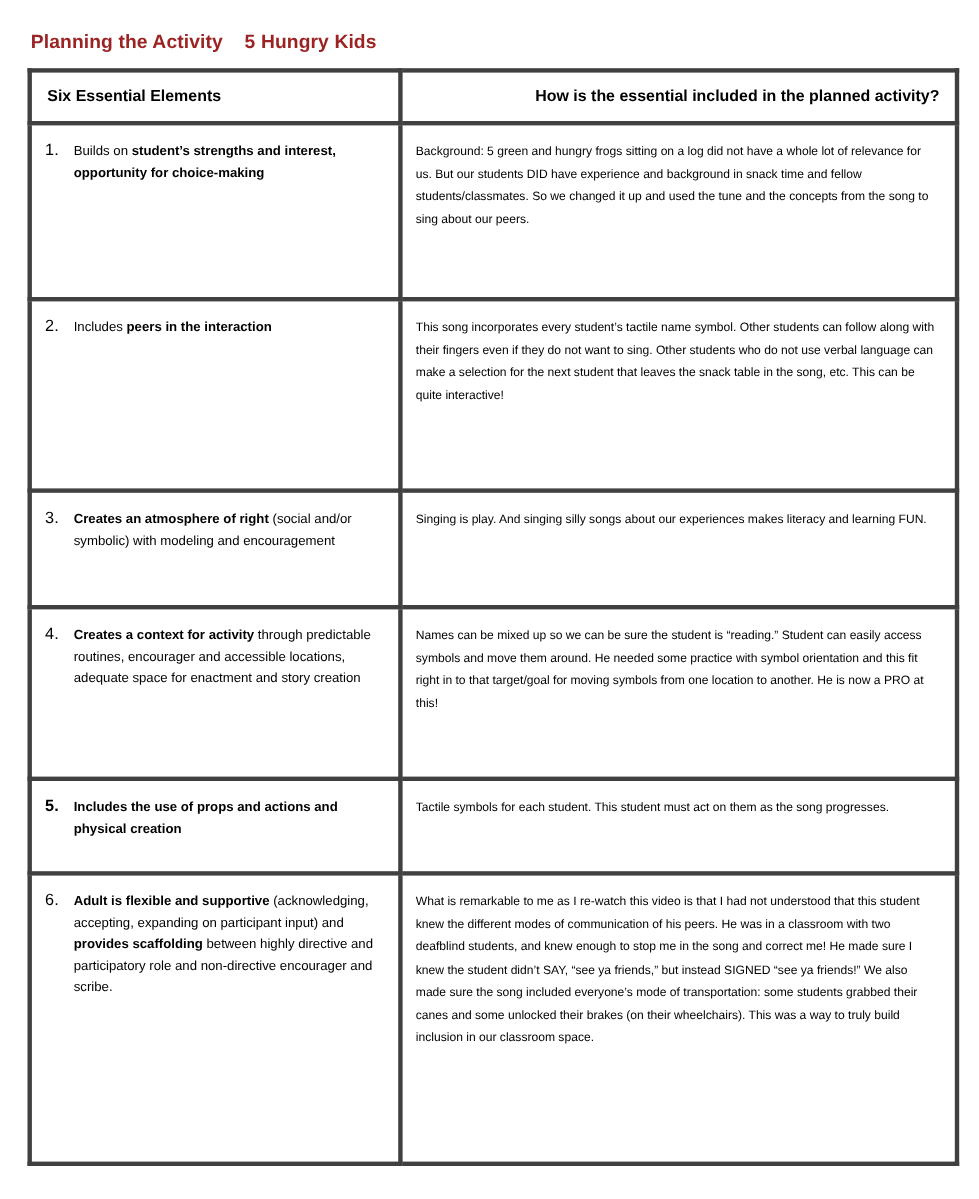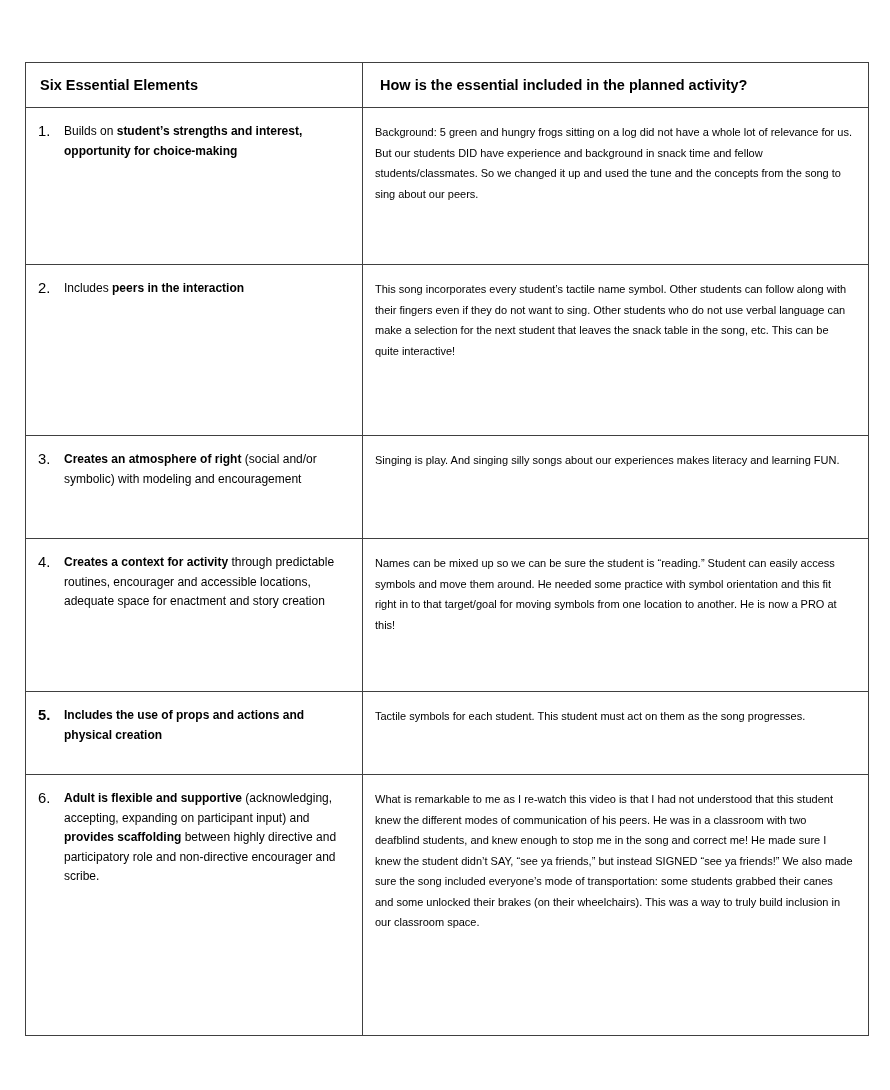--- a/index.html
+++ b/index.html
@@ -34,36 +34,36 @@
   .elements-table {
     position: absolute;
     left: 25px;
     top: 62px;
     width: 843px;
     border-collapse: collapse;
     table-layout: fixed;
   }
   .elements-table td,
   .elements-table th {
-    border: 1px solid #404040;
+    border: 4px solid #404040;
     vertical-align: top;
     padding: 14px 14px 14px 12px;
     text-align: left;
   }
   col.col-left { width: 337px; }
   col.col-right { width: 506px; }
 
   .hdr-cell {
     font-size: 14.5px;
     font-weight: bold;
     padding-top: 22px;
     padding-bottom: 22px;
   }
   .hdr-cell.left { padding-left: 14px; }
-  .hdr-cell.right { padding-left: 17px; }
+  .hdr-cell.right { padding-left: 17px; text-align: right; }
 
   .el-cell {
     font-size: 14.8px;
     line-height: 19.5px;
     padding-top: 16px;
     padding-bottom: 16px;
     padding-left: 12px;
     padding-right: 8px;
   }
   .el-list {
@@ -97,20 +97,21 @@
   .row-3 .el-cell, .row-3 .resp-cell { height: 74px; }
   .row-4 .el-cell, .row-4 .resp-cell { height: 124px; }
   .row-5 .el-cell, .row-5 .resp-cell { height: 54px; }
   .row-6 .el-cell, .row-6 .resp-cell { height: 232px; }
 </style>
 </head>
 <body>
 
 <div class="page">
 
+  <div class="doc-title">Planning the Activity    5 Hungry Kids</div>
 
   <table class="elements-table">
     <colgroup>
       <col class="col-left">
       <col class="col-right">
     </colgroup>
     <thead>
       <tr>
         <th class="hdr-cell left">Six Essential Elements</th>
         <th class="hdr-cell right">How is the essential included in the planned activity?</th>

